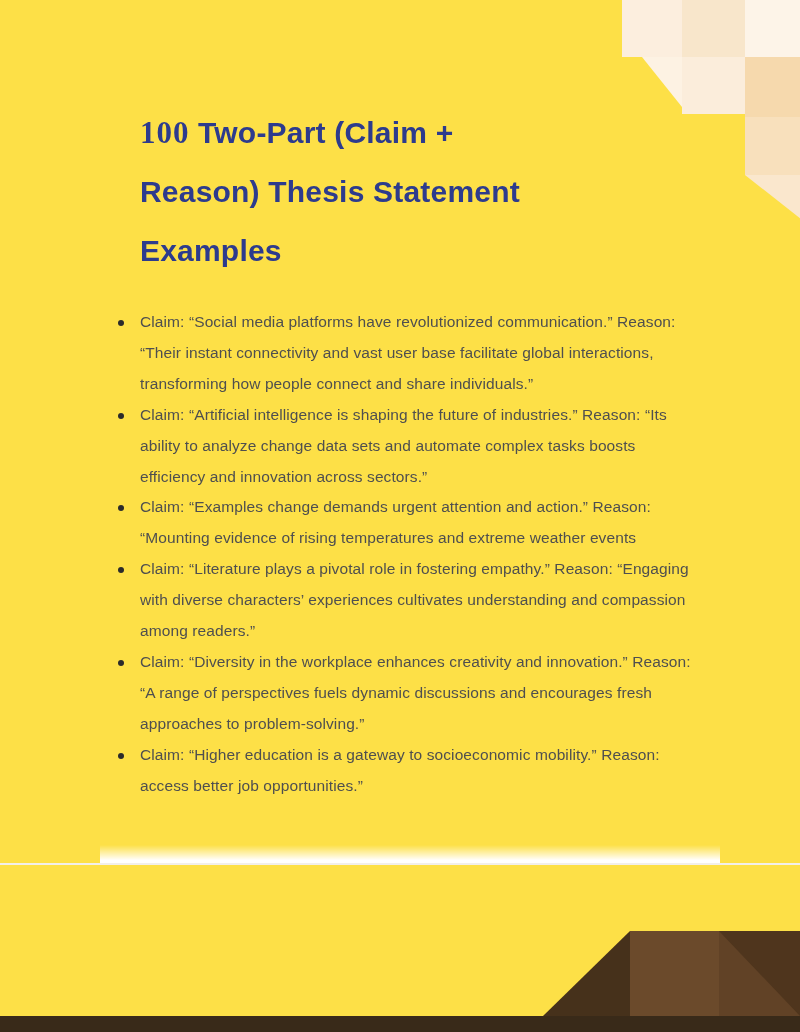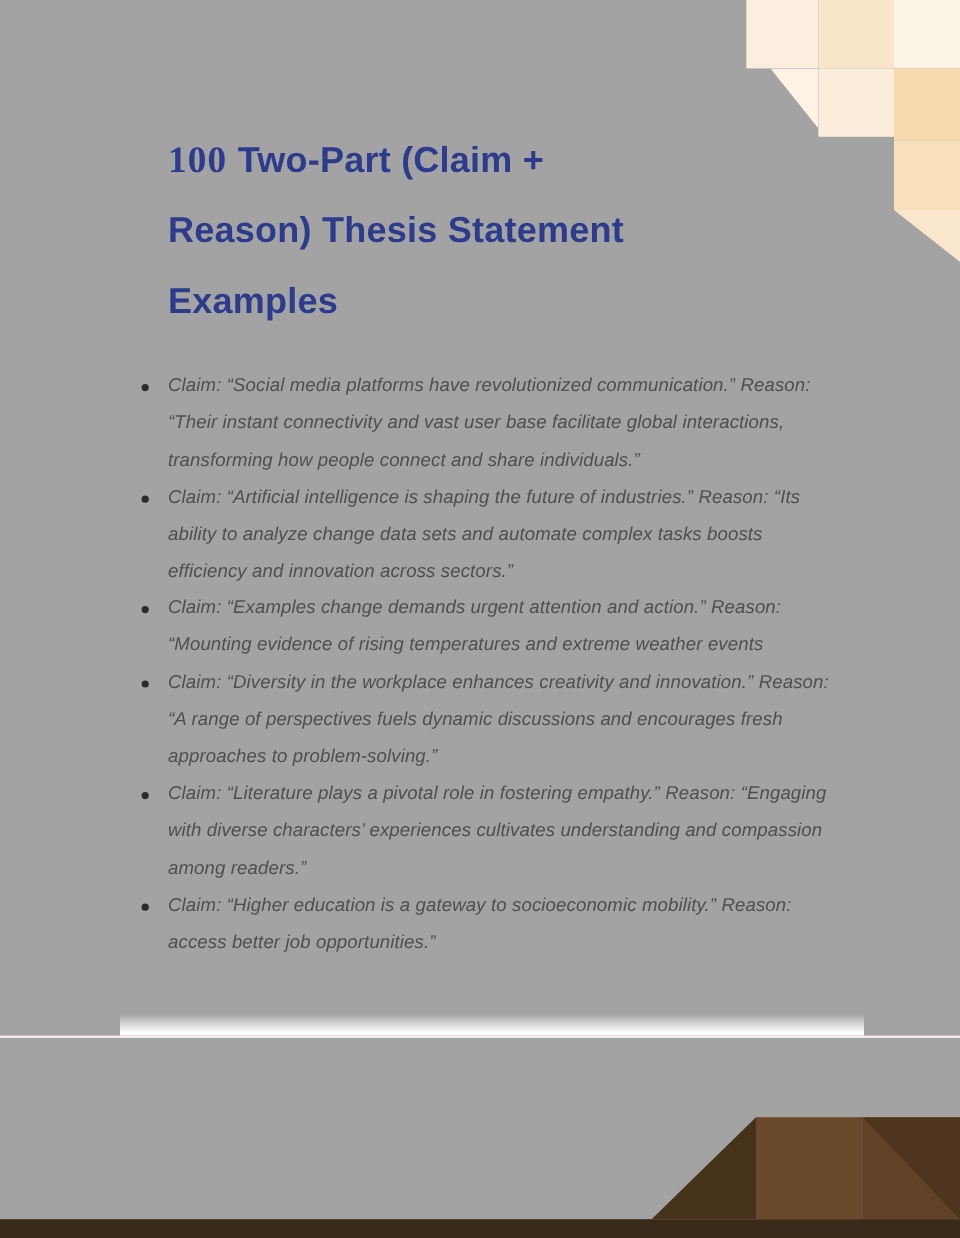--- a/index.html
+++ b/index.html
@@ -1,20 +1,20 @@
 <!DOCTYPE html>
 <html><head>
 <meta charset="utf-8">
 <style>
   html, body { margin: 0; padding: 0; background: #ffffff; }
   .page {
     position: relative;
     width: 800px;
     height: 1032px;
-    background: #a3a3a3;
+    background: #fde047;
     overflow: hidden;
     font-family: "Liberation Sans", sans-serif;
   }
   
   .deco { position: absolute; }
   .tr-sq-1 { left: 622px; top: 0;     width: 60px; height: 57px; background: #fceede; }
   .tr-sq-2 { left: 682px; top: 0;     width: 63px; height: 57px; background: #f8e6cb; }
   .tr-sq-3 { left: 745px; top: 0;     width: 55px; height: 57px; background: #fdf4e8; }
   .tr-tri-small { left: 642px; top: 57px; width: 40px; height: 50px;
     clip-path: polygon(100% 0, 100% 100%, 0 0); background: #fdf2e3; }
@@ -59,21 +59,21 @@
     width: 600px;
   }
   .li { display: flex; align-items: flex-start; }
   .li-dot {
     flex: 0 0 auto;
     width: 6px; height: 6px;
     border-radius: 50%;
     background: #2b2b2b;
     margin: 13px 16px 0 0;
   }
-  .li-lines { flex: 1 1 auto; font-style: italic; }
+  .li-lines { flex: 1 1 auto; }
   .li-lines .line {
     font-size: 15.5px;
     line-height: 30.9px;
     color: #4f4f4f;
     letter-spacing: 0.1px;
     white-space: nowrap;
   }
 </style>
 </head>
 <body>
@@ -115,31 +115,31 @@
       <div class="li">
         <span class="li-dot"></span>
         <div class="li-lines">
           <div class="line">Claim: “Examples change demands urgent attention and action.” Reason:</div>
           <div class="line">“Mounting evidence of rising temperatures and extreme weather events</div>
         </div>
       </div>
       <div class="li">
         <span class="li-dot"></span>
         <div class="li-lines">
-          <div class="line">Claim: “Diversity in the workplace enhances creativity and innovation.” Reason:</div>
-          <div class="line">“A range of perspectives fuels dynamic discussions and encourages fresh</div>
-          <div class="line">approaches to problem-solving.”</div>
+          <div class="line">Claim: “Literature plays a pivotal role in fostering empathy.” Reason: “Engaging</div>
+          <div class="line">with diverse characters’ experiences cultivates understanding and compassion</div>
+          <div class="line">among readers.”</div>
         </div>
       </div>
       <div class="li">
         <span class="li-dot"></span>
         <div class="li-lines">
-          <div class="line">Claim: “Literature plays a pivotal role in fostering empathy.” Reason: “Engaging</div>
-          <div class="line">with diverse characters’ experiences cultivates understanding and compassion</div>
-          <div class="line">among readers.”</div>
+          <div class="line">Claim: “Diversity in the workplace enhances creativity and innovation.” Reason:</div>
+          <div class="line">“A range of perspectives fuels dynamic discussions and encourages fresh</div>
+          <div class="line">approaches to problem-solving.”</div>
         </div>
       </div>
       <div class="li">
         <span class="li-dot"></span>
         <div class="li-lines">
           <div class="line">Claim: “Higher education is a gateway to socioeconomic mobility.” Reason:</div>
           <div class="line">access better job opportunities.”</div>
         </div>
       </div>
     </div>

